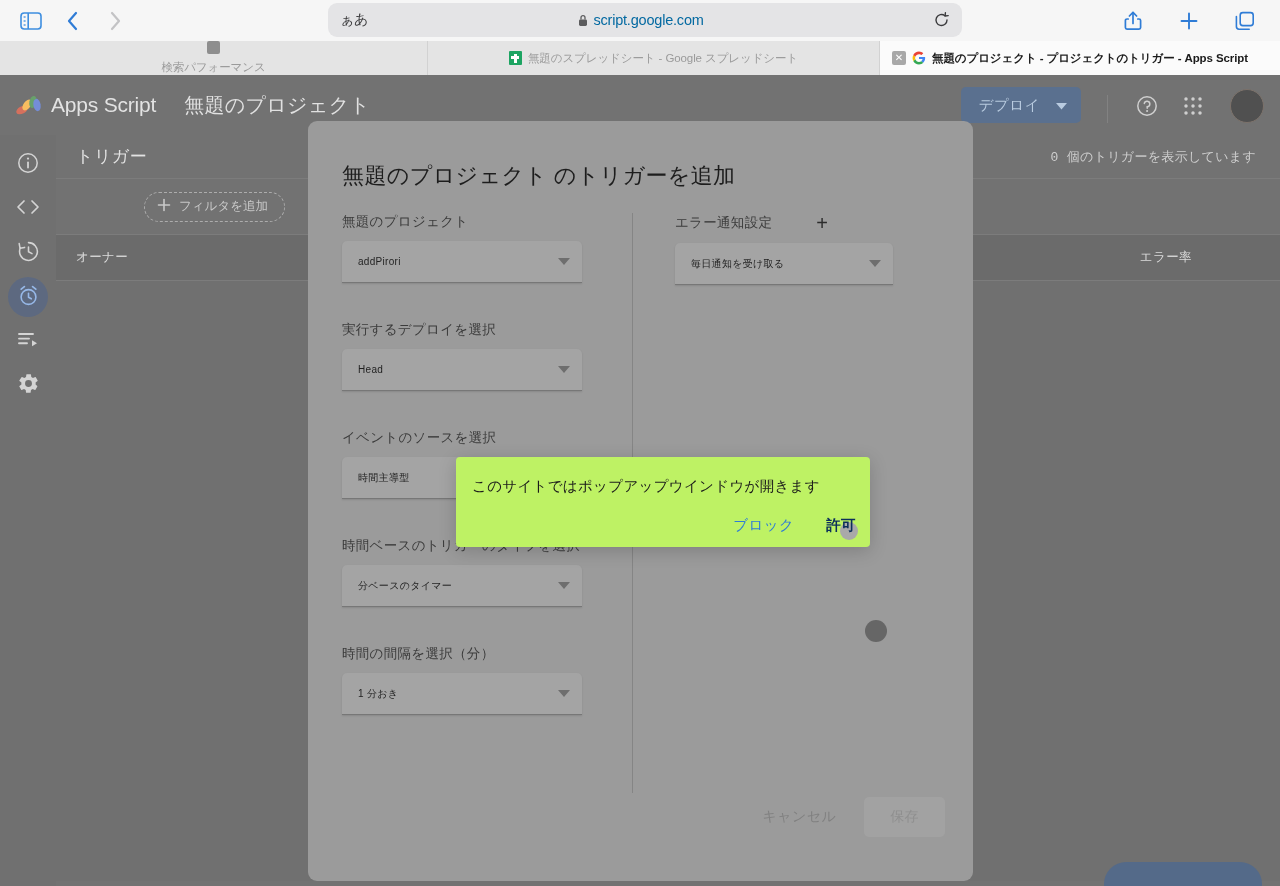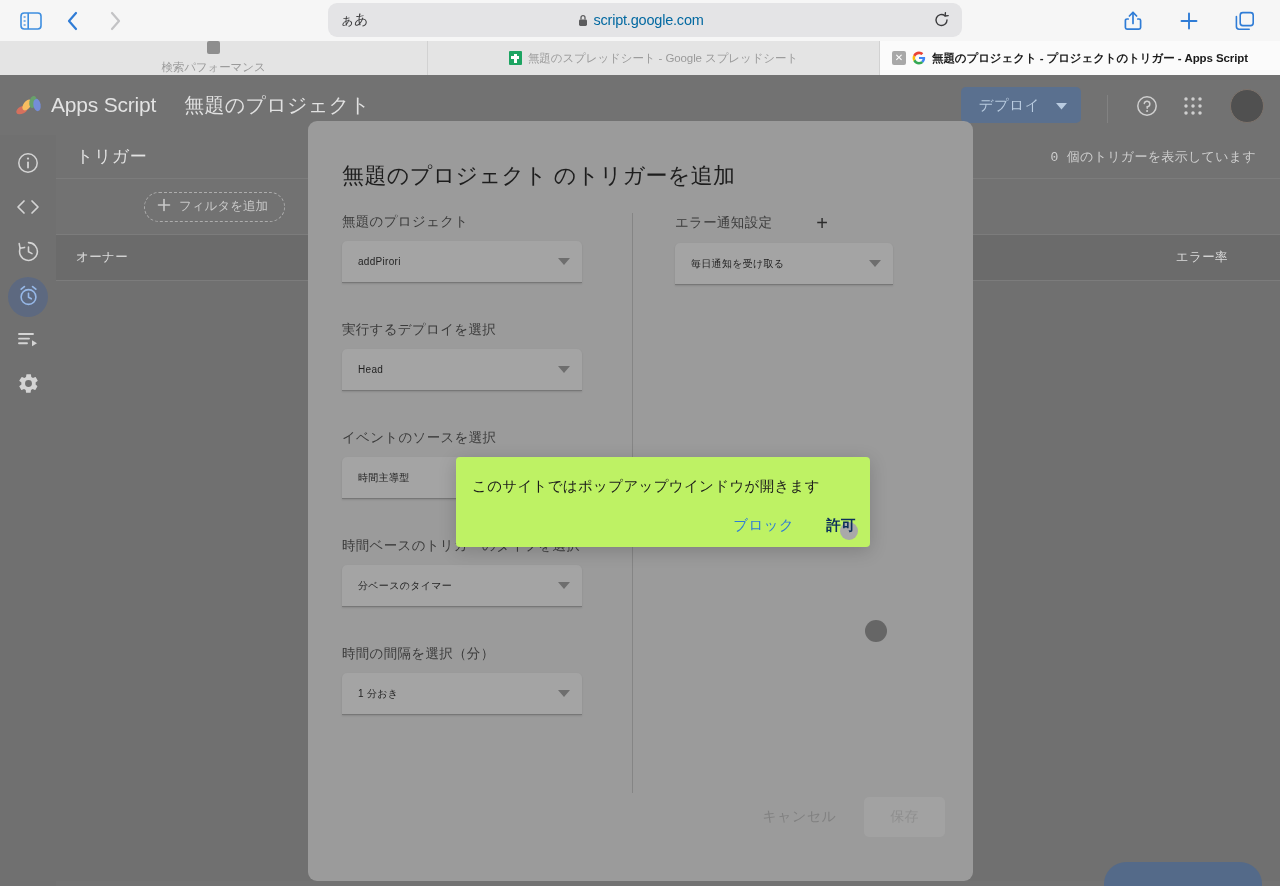--- a/index.html
+++ b/index.html
@@ -263,21 +263,21 @@
     height: 46px;
     display: flex;
     align-items: center;
     background: #333333;
     border-bottom: 1px solid #4a4a4a;
     font-size: 12.5px;
     color: #cfcfcf;
     letter-spacing: 0.4px;
   }
   .th-owner { padding-left: 20px; }
-  .th-error { margin-left: auto; padding-right: 52px; }
+  .th-error { margin-left: auto; padding-right: 88px; }
   .table-body { height: 600px; background: #393939; }
 
   .fab {
     position: absolute;
     right: 18px;
     bottom: -22px;
     width: 158px; height: 46px;
     background: #13315c;
     border-radius: 22px;
   }

